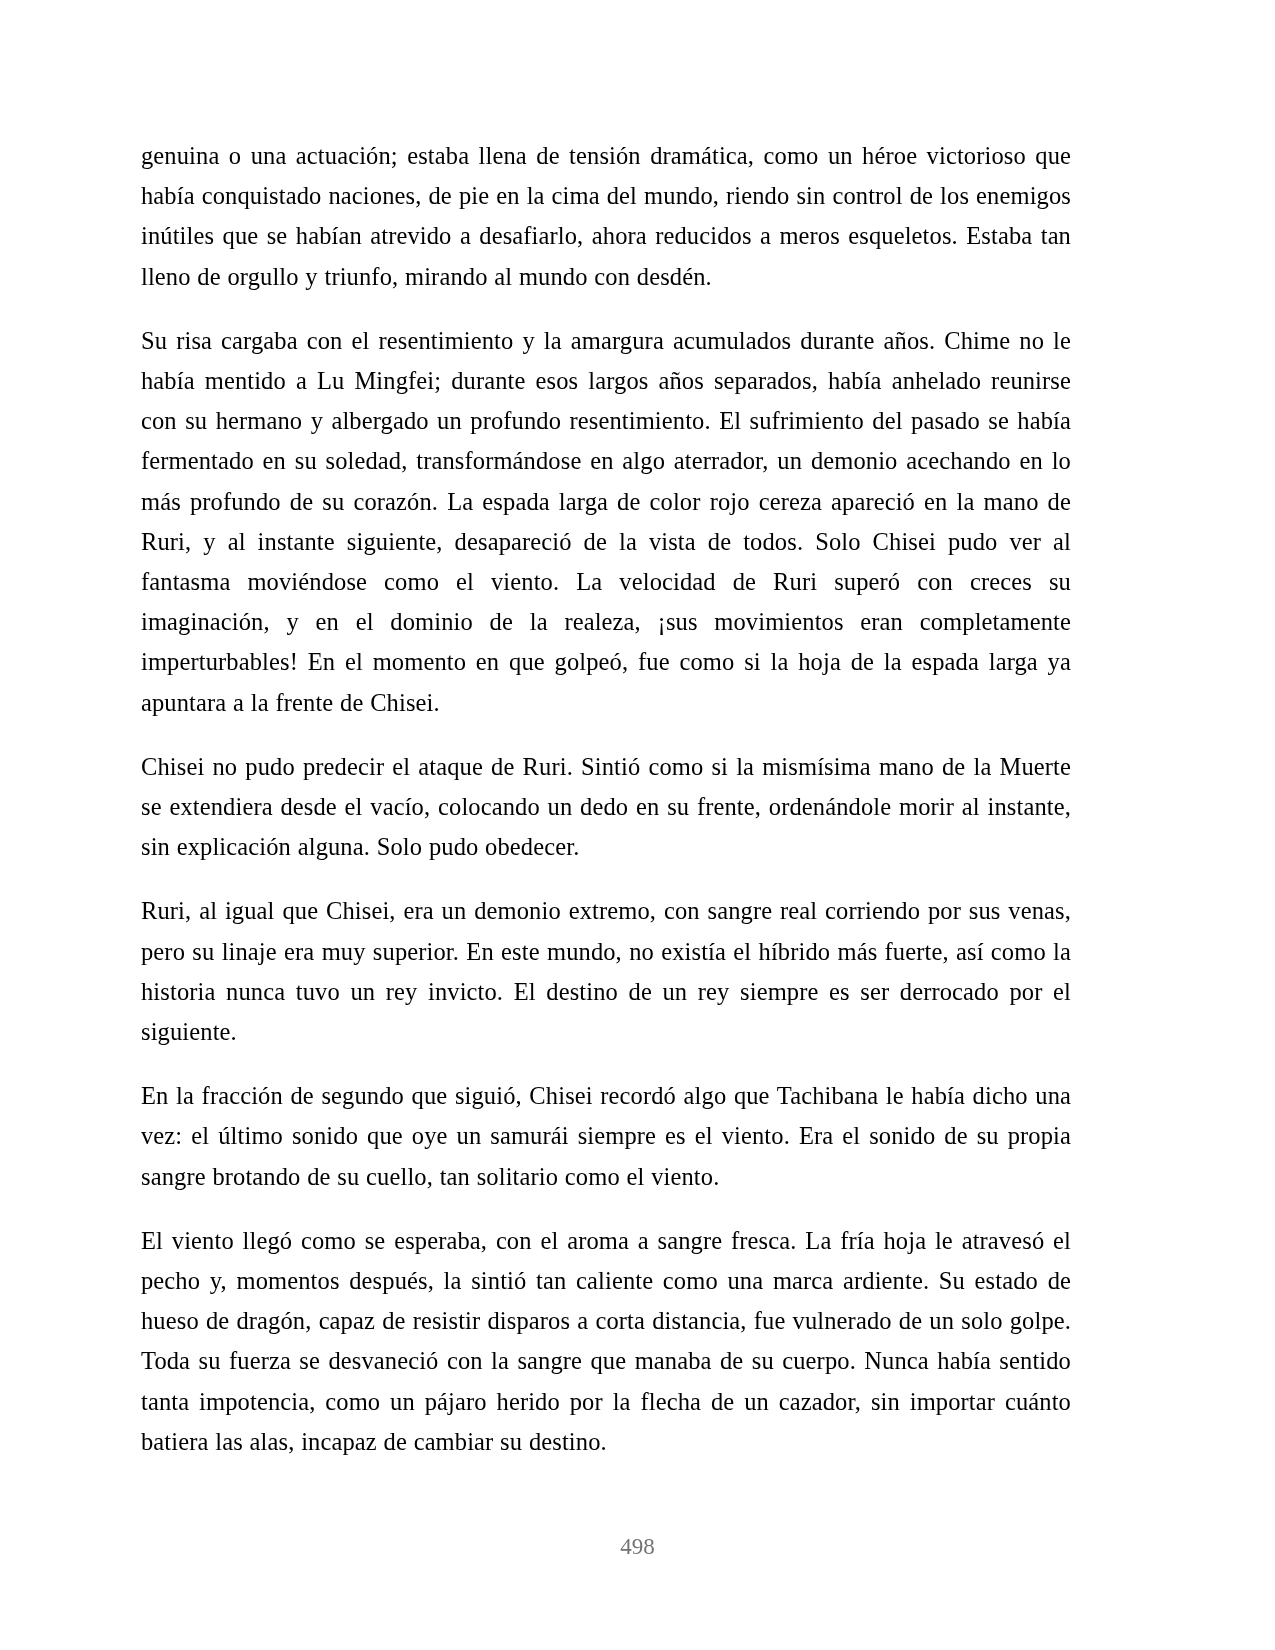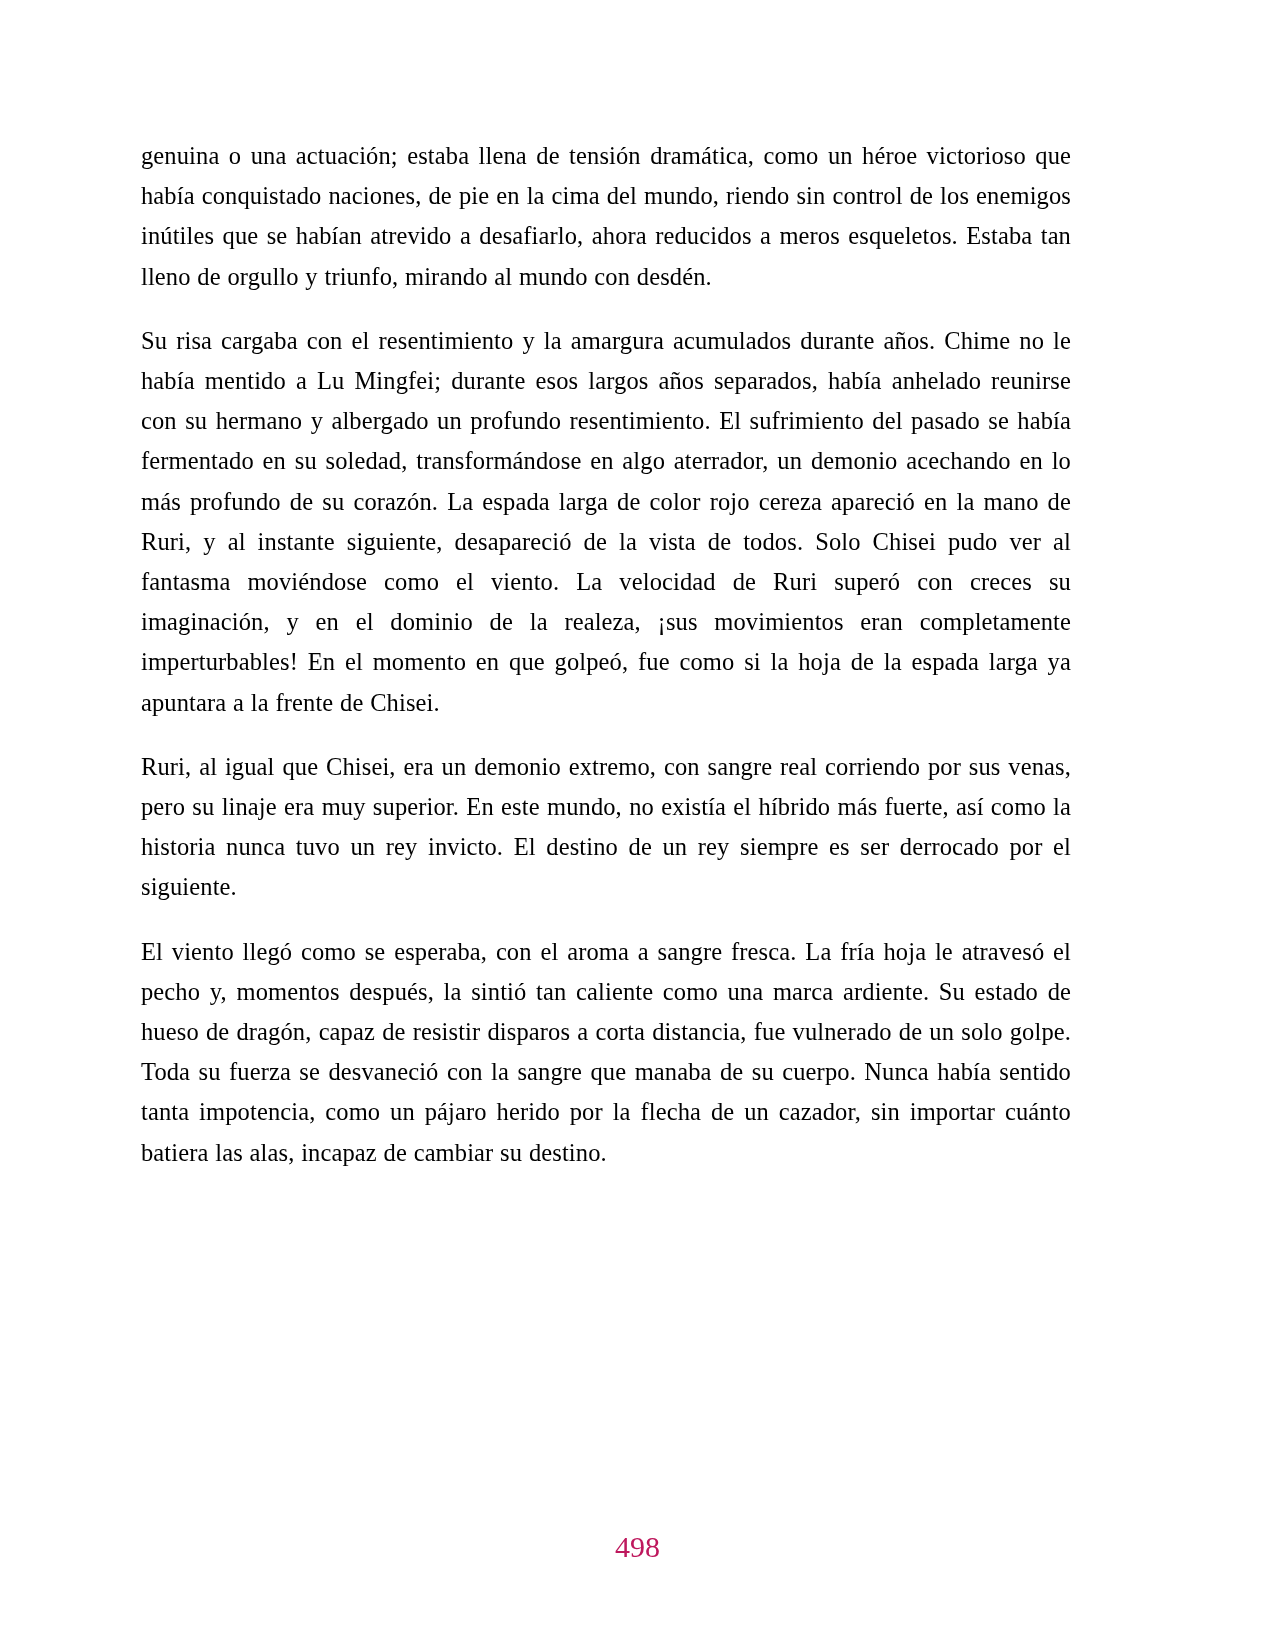--- a/index.html
+++ b/index.html
@@ -40,33 +40,35 @@
   }
   .para:last-of-type {
     margin-bottom: 0;
   }
   .page-number {
     position: absolute;
     left: 0;
     right: 0;
     top: 1528px;
     text-align: center;
-    font-size: 30px;
+    font-size: 23px;
     line-height: 30px;
     font-family: "Liberation Serif", "DejaVu Serif", serif;
-    color: #be185d;
+    color: #737373;
   }
 </style>
 </head>
 <body>
 
 <div class="page">
 
   <div class="content">
     <p class="para">genuina o una actuación; estaba llena de tensión dramática, como un héroe victorioso que había conquistado naciones, de pie en la cima del mundo, riendo sin control de los enemigos inútiles que se habían atrevido a desafiarlo, ahora reducidos a meros esqueletos. Estaba tan lleno de orgullo y triunfo, mirando al mundo con desdén.</p>
     <p class="para">Su risa cargaba con el resentimiento y la amargura acumulados durante años. Chime no le había mentido a Lu Mingfei; durante esos largos años separados, había anhelado reunirse con su hermano y albergado un profundo resentimiento. El sufrimiento del pasado se había fermentado en su soledad, transformándose en algo aterrador, un demonio acechando en lo más profundo de su corazón. La espada larga de color rojo cereza apareció en la mano de Ruri, y al instante siguiente, desapareció de la vista de todos. Solo Chisei pudo ver al fantasma moviéndose como el viento. La velocidad de Ruri superó con creces su imaginación, y en el dominio de la realeza, ¡sus movimientos eran completamente imperturbables! En el momento en que golpeó, fue como si la hoja de la espada larga ya apuntara a la frente de Chisei.</p>
+    <p class="para">Chisei no pudo predecir el ataque de Ruri. Sintió como si la mismísima mano de la Muerte se extendiera desde el vacío, colocando un dedo en su frente, ordenándole morir al instante, sin explicación alguna. Solo pudo obedecer.</p>
     <p class="para">Ruri, al igual que Chisei, era un demonio extremo, con sangre real corriendo por sus venas, pero su linaje era muy superior. En este mundo, no existía el híbrido más fuerte, así como la historia nunca tuvo un rey invicto. El destino de un rey siempre es ser derrocado por el siguiente.</p>
+    <p class="para">En la fracción de segundo que siguió, Chisei recordó algo que Tachibana le había dicho una vez: el último sonido que oye un samurái siempre es el viento. Era el sonido de su propia sangre brotando de su cuello, tan solitario como el viento.</p>
     <p class="para">El viento llegó como se esperaba, con el aroma a sangre fresca. La fría hoja le atravesó el pecho y, momentos después, la sintió tan caliente como una marca ardiente. Su estado de hueso de dragón, capaz de resistir disparos a corta distancia, fue vulnerado de un solo golpe. Toda su fuerza se desvaneció con la sangre que manaba de su cuerpo. Nunca había sentido tanta impotencia, como un pájaro herido por la flecha de un cazador, sin importar cuánto batiera las alas, incapaz de cambiar su destino.</p>
   </div>
 
   <div class="page-number">498</div>
 
 </div>
 
 </body></html>

